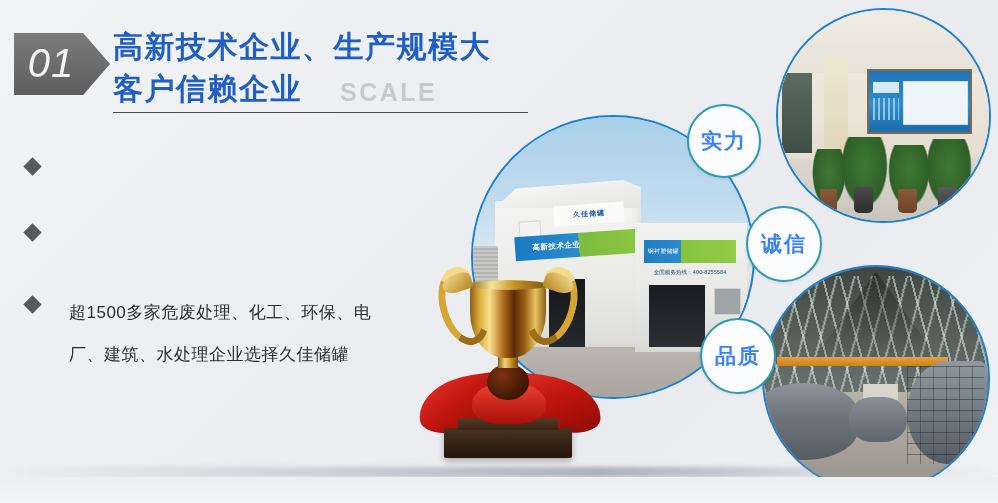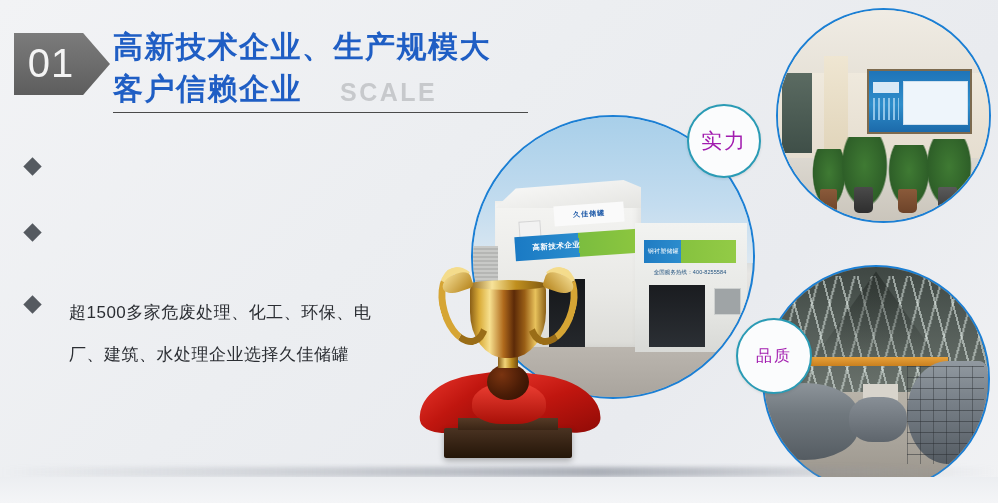--- a/index.html
+++ b/index.html
@@ -65,20 +65,21 @@
     display: flex;
     align-items: center;
     justify-content: center;
     font-size: 40px;
     font-weight: 400;
     color: #f4f4f4;
     letter-spacing: 1px;
     line-height: 1;
     padding-bottom: 3px;
     box-sizing: border-box;
+    font-style: italic;
   }
 
   .head-line1, .head-line2 {
     position: absolute;
     left: 113px;
     color: #1f5ec4;
     font-size: 30px;
     font-weight: bold;
     letter-spacing: 1.5px;
     white-space: nowrap;
@@ -394,29 +395,29 @@
 
   
   .badge {
     position: absolute;
     border-radius: 50%;
     background: #fbfcfd;
     border: 2px solid #2a9bb5;
     display: flex;
     align-items: center;
     justify-content: center;
-    color: #a21caf;
-    font-weight: normal;
+    color: #3b82f6;
+    font-weight: bold;
     letter-spacing: 2px;
     box-sizing: border-box;
     box-shadow: 0 1px 3px rgba(0,0,0,0.10);
   }
   .badge-strength { left: 687px; top: 104px; width: 74px; height: 74px; font-size: 21px; }
   .badge-integrity { left: 746px; top: 206px; width: 76px; height: 76px; font-size: 21px; }
-  .badge-quality { left: 736px; top: 318px; width: 76px; height: 76px; font-size: 16px; }
+  .badge-quality { left: 700px; top: 318px; width: 76px; height: 76px; font-size: 21px; }
 
   
   .trophy {
     position: absolute;
     left: 418px;
     top: 246px;
     width: 180px;
     height: 212px;
   }
   .tr-base {
@@ -615,20 +616,21 @@
     <div class="crane"></div>
     <div class="wfloor"></div>
     <div class="end-wall"></div>
     <div class="tank-l"></div>
     <div class="tank-m"></div>
     <div class="tank-r"></div>
     <div class="cage"></div>
   </div>
 
   <div class="badge badge-strength">实力</div>
+  <div class="badge badge-integrity">诚信</div>
   <div class="badge badge-quality">品质</div>
 
   <div class="trophy">
     <div class="ribbon ribbon-l"></div>
     <div class="ribbon ribbon-r"></div>
     <div class="tr-base"></div>
     <div class="tr-base2"></div>
     <div class="tr-stem"></div>
     <div class="ribbon ribbon-c"></div>
     <div class="tr-knob"></div>

